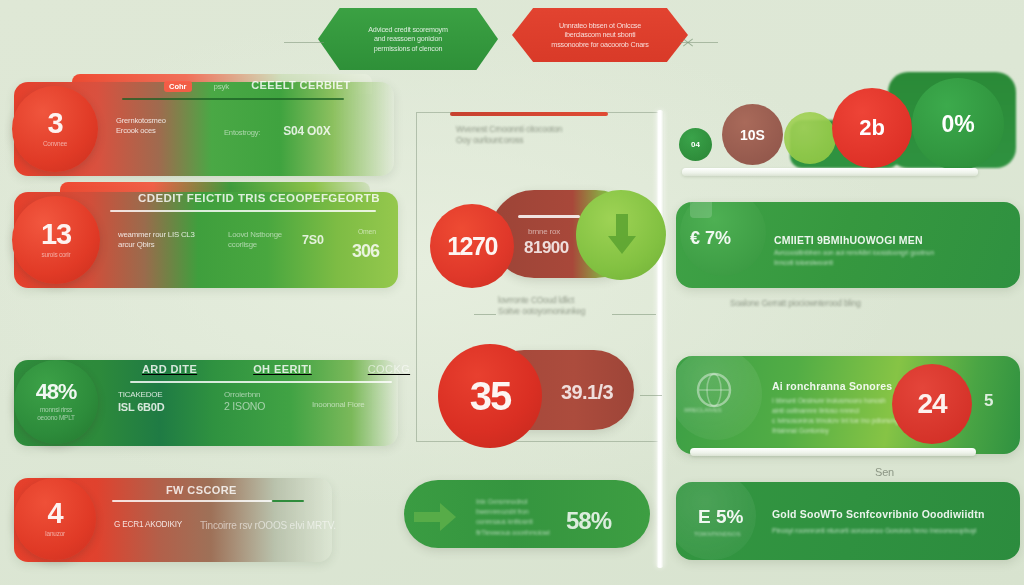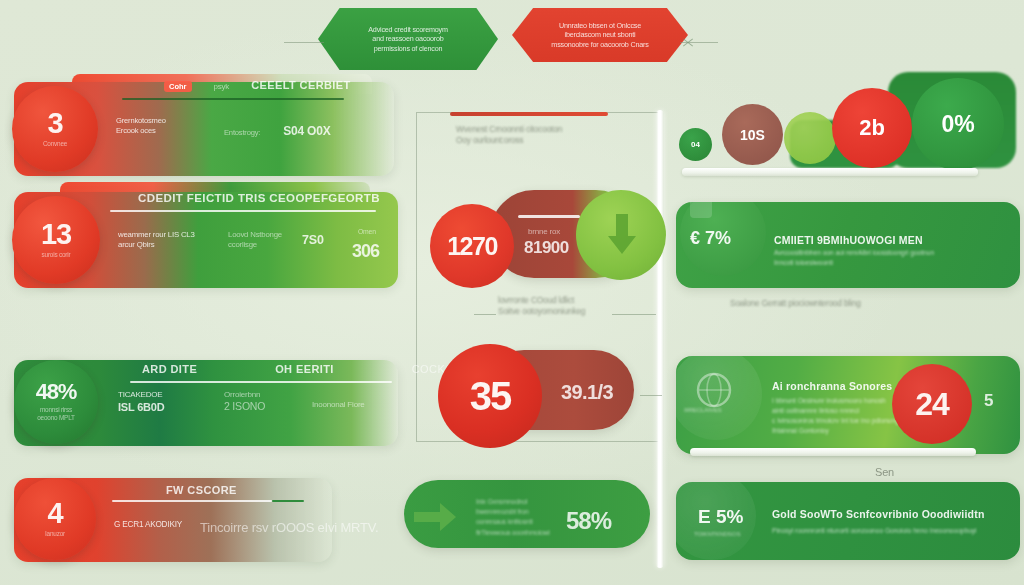--- a/index.html
+++ b/index.html
@@ -159,21 +159,21 @@
   }
 </style>
 </head>
 <body>
 
 <div id="canvas">
 
   <div class="hexagon hex-green blur-soft" style="left:318px; top:8px; width:180px; height:62px;">
     <div class="hex-body gtxt blur-txt">
       <div>Adviced credit scoremoym</div>
-      <div>and reassoen oacoorob</div>
+      <div>and reassoen gonicion</div>
       <div>permissions of clencon</div>
     </div>
   </div>
 
   <div class="hexagon hex-red blur-soft" style="left:512px; top:8px; width:176px; height:54px;">
     <div class="hex-body gtxt blur-txt">
       <div>Unnrateo bbsen ot Onlccse</div>
       <div>iberclascom neut sbonti</div>
       <div>mssonoobre for oacoorob Cnars</div>
     </div>
@@ -255,21 +255,21 @@
                   #2f8c3c 0%, #2d8a3b 22%, #1f7b44 38%,
                   #2f9240 52%, #41a344 72%, #7bb95a 88%, rgba(223,232,214,.45) 100%);"></div>
 
     <div class="badge-circle blur-soft" style="left:0px; top:0px; width:84px; height:84px;
                 background:radial-gradient(circle at 38% 30%, #3ca147 0%, #2d8c3b 60%, #24782f 100%);">
       <span class="badge-num" style="font-size:22px;">48%</span>
       <span class="badge-sub gtxt dim blur-txt">monnsi rirss</span>
       <span class="badge-sub gtxt dim blur-txt" style="margin-top:0;">oeoono MPLT</span>
     </div>
 
-    <div class="hdr-row blur-txt" style="left:128px; top:2px; gap:78px;">
+    <div class="hdr-row blur-txt" style="left:128px; top:2px; gap:56px;text-decoration:underline;">
       <span class="hdr-title gtxt">ARD DITE</span>
       <span class="hdr-title gtxt">OH EERITI</span>
       <span class="hdr-title gtxt dim" style="font-weight:400;">COCKG</span>
     </div>
     <div class="rule blur-soft" style="left:116px; top:21px; width:262px;"></div>
 
     <div class="abs gtxt blur-txt" style="left:104px; top:30px; font-size:8px;">
       <div>TICAKEDOE</div>
       <div style="font-size:11px; font-weight:700;">ISL 6B0D</div>
     </div>
@@ -291,21 +291,21 @@
       <span class="badge-sub gtxt dim blur-txt">Ianuzor</span>
     </div>
 
     <div class="abs blur-txt" style="left:152px; top:2px;">
       <span class="hdr-title gtxt" style="font-size:11px;">FW CSCORE</span>
     </div>
     <div class="rule blur-soft" style="left:98px; top:22px; width:160px;"></div>
     <div class="rule blur-soft" style="left:258px; top:22px; width:32px; background:#2f8c3c;"></div>
 
     <div class="abs gtxt blur-txt" style="left:100px; top:42px; font-size:8.2px;">G ECR1 AKODIKIY</div>
-    <div class="abs gtxt dim blur-txt" style="left:186px; top:42px; font-size:13px;">Tincoirre rsv rOOOS eIvi MRTV.</div>
+    <div class="abs gtxt dim blur-txt" style="left:186px; top:42px; font-size:10px;">Tincoirre rsv rOOOS eIvi MRTV.</div>
   </div>
 
   <div class="abs blur-soft" style="left:450px; top:112px; width:158px; height:4px; border-radius:2px;
               background:linear-gradient(90deg,#c6412f,#e04a33);"></div>
   <div class="abs gtxt dark blur-txt2" style="left:456px; top:124px; font-size:8.4px;">
     <div>Wvenest Crnoonnti citocooton</div>
     <div>Ooy ourlount:oross</div>
   </div>
 
   <div>
@@ -421,21 +421,21 @@
     <div class="info-desc blur-txt2" style="left:96px; top:40px;">
       <div>I bbnunt Oesinunr inoiusmooro honosh</div>
       <div>ainti ooitnannre lintoso nnnnci</div>
       <div>c Ivirsosoniros trinolcrv Int toe ino pdionungei IT</div>
       <div>Ihtainnai Gontonioy</div>
     </div>
 
     <div class="abs blur-soft" style="left:216px; top:8px; width:80px; height:80px; border-radius:50%;
                 background:radial-gradient(circle at 38% 30%,#e4453a,#cf2b22);
                 display:flex; align-items:center; justify-content:center;">
-      <span class="blur-txt" style="font-size:32px; font-weight:700; color:#fdf2ef; letter-spacing:-1px;">24</span>
+      <span class="blur-txt" style="font-size:28px; font-weight:700; color:#fdf2ef; letter-spacing:-1px;">24</span>
     </div>
     <div class="abs gtxt blur-txt" style="left:308px; top:34px; font-size:17px; font-weight:700;">5</div>
   </div>
 
   <div class="baseline blur-soft" style="left:690px; top:448px; width:286px;"></div>
   <div class="abs gtxt dark blur-txt" style="left:875px; top:465px; font-size:11px;">Sen</div>
 
   <div class="info-card" style="left:676px; top:482px; width:344px; height:78px;
               background:linear-gradient(105deg,#339640 0%,#2f9140 52%,#2c8c3e 100%);">
     <div class="abs blur-soft" style="left:-8px; top:-10px; width:88px; height:88px; border-radius:50%;

